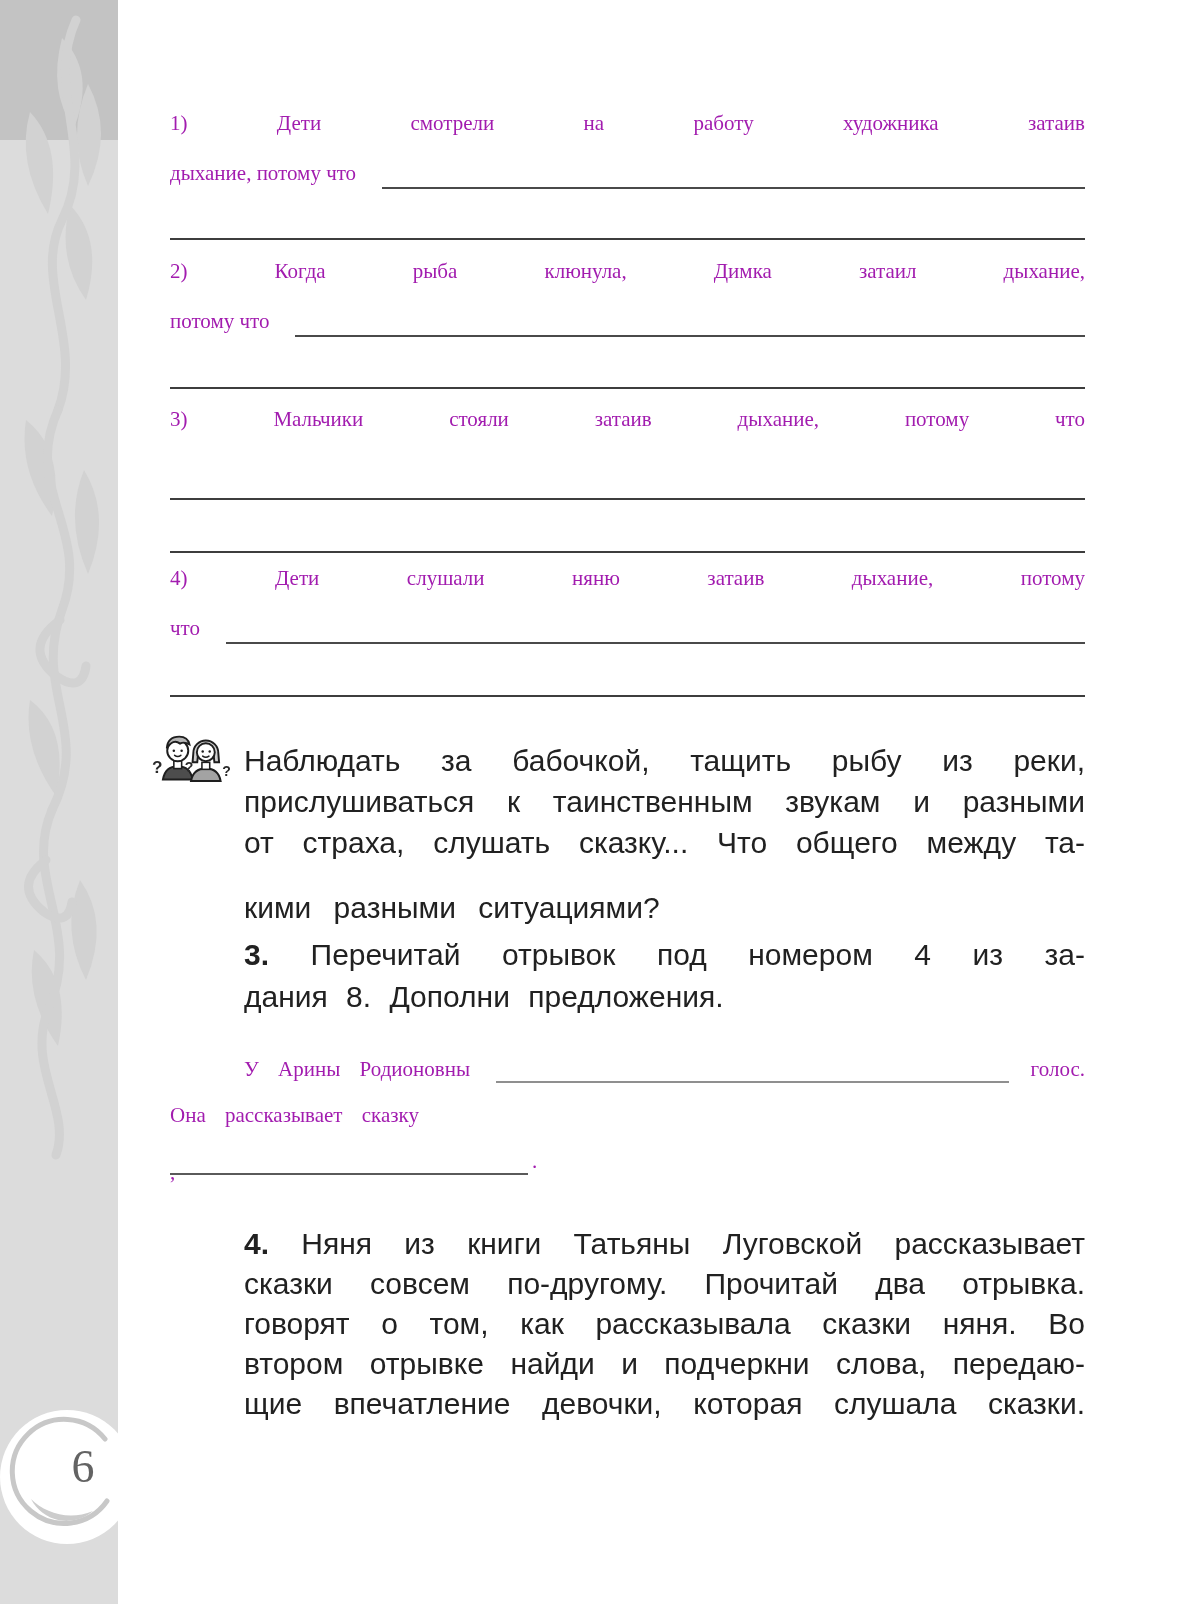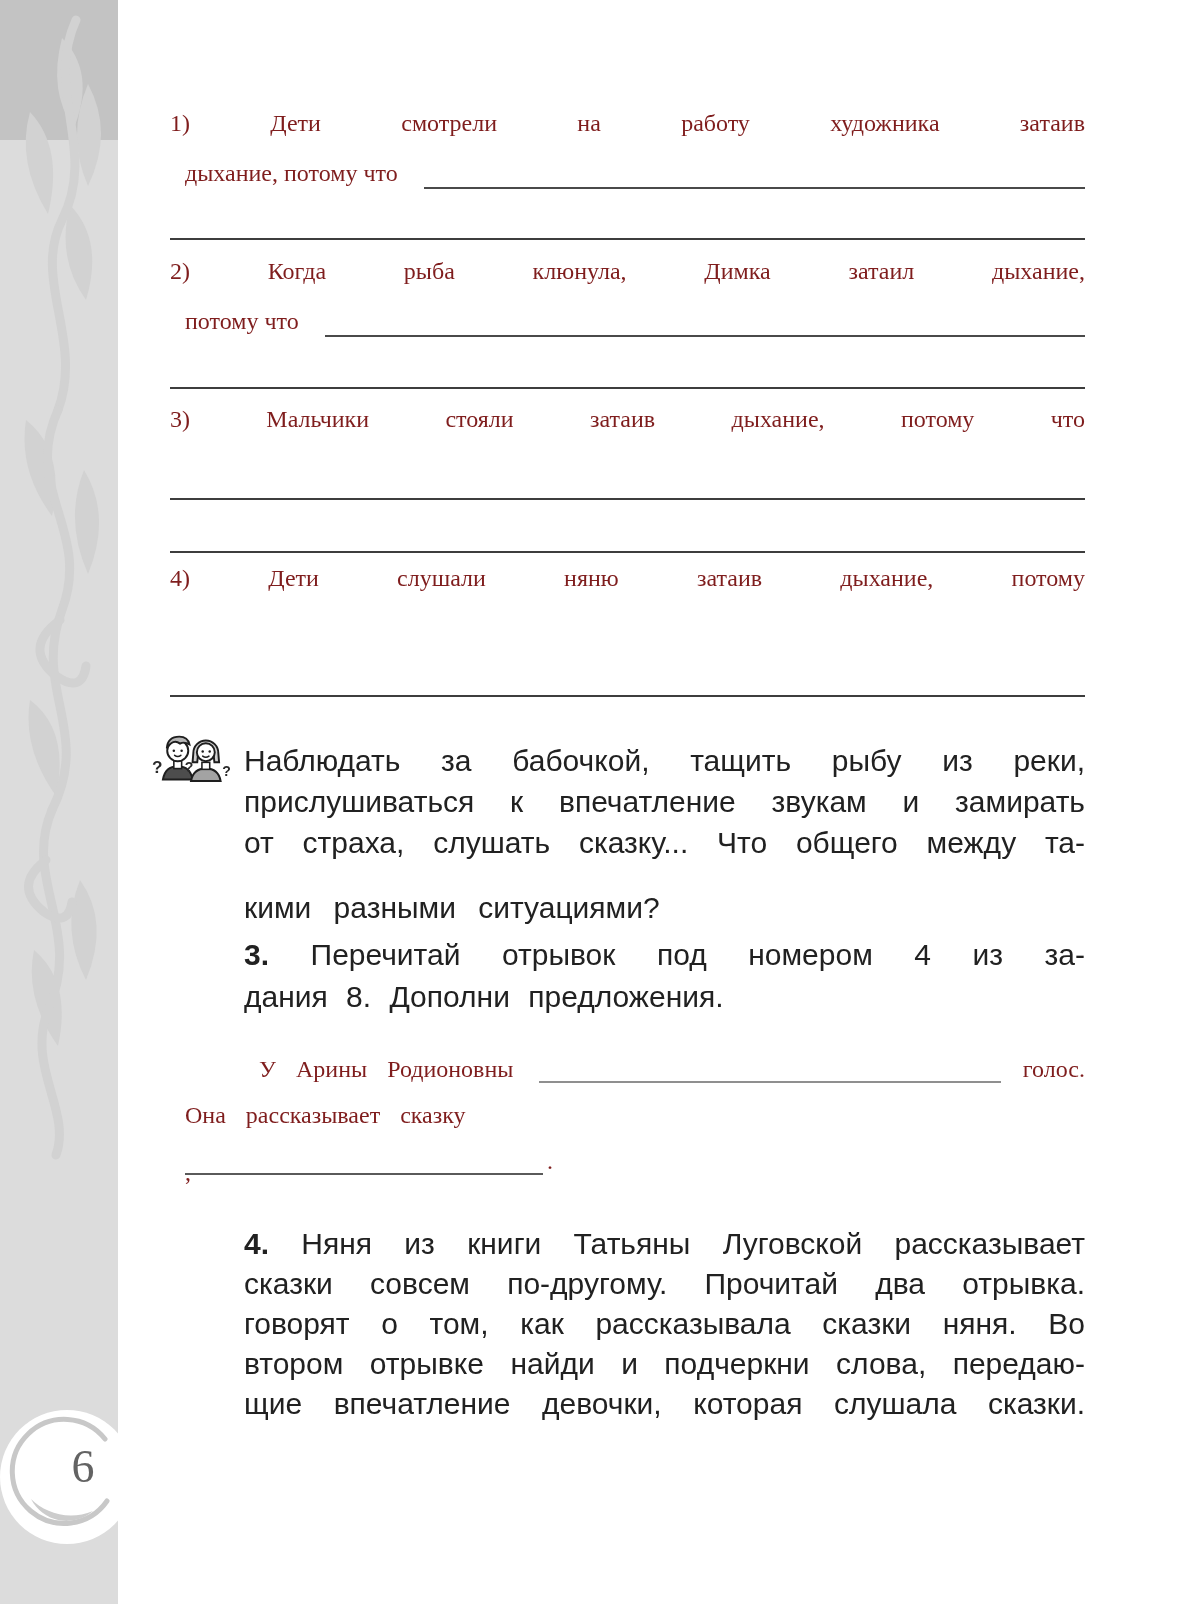--- a/index.html
+++ b/index.html
@@ -12,32 +12,32 @@
   .sidebar-top{position:absolute;left:0;top:0;width:118px;height:140px;background:#c3c3c3;}
   .ornament{position:absolute;left:0;top:0;}
   
   .badge-backing{position:absolute;left:0px;top:1410px;width:134px;height:134px;border-radius:50%;background:#ffffff;}
   .badge-svg{position:absolute;left:5px;top:1415px;}
   .badge-num{
     position:absolute;left:58px;top:1440px;width:50px;text-align:center;
     font-family:"Liberation Serif",serif;font-size:46px;color:#636363;
   }
   
-  .serif{font-family:"Liberation Serif",serif;font-size:24px;color:#7f1d1d;}
+  .serif{font-family:"Liberation Serif",serif;font-size:21px;color:#a21caf;}
   .sans{font-family:"Liberation Sans",sans-serif;font-size:30px;color:#212121;}
   .abs{position:absolute;}
   .item{left:170px;width:915px;}
   .block{left:244px;width:841px;}
   .l50{height:50px;line-height:50px;}
   .l41{height:41px;line-height:41px;}
   .l42{height:42px;line-height:42px;}
   .l46{height:46px;line-height:46px;}
   .l40{height:40px;line-height:40px;}
   .just{text-align:justify;text-align-last:justify;}
-  .flexline{display:flex;margin-left:15px;}
+  .flexline{display:flex;}
   .blank{
     flex:1;align-self:flex-end;height:0;
     border-bottom:2px solid #4a4a4a;margin:0 0 9px 26px;
   }
   .blank.gray{border-bottom-color:#8f8f8f;}
   .rule{position:absolute;left:170px;width:915px;height:0;border-top:2px solid #3d3d3d;}
   .num{font-weight:bold;}
   .fixedblank{display:inline-block;width:358px;height:0;border-bottom:2px solid #5a5a5a;margin:0 4px 9px 0;vertical-align:baseline;}
   .icon-wrap{position:absolute;left:152px;top:728px;width:78px;height:64px;}
 </style>
@@ -95,20 +95,24 @@
 <div class="rule" style="top:387px;"></div>
 
 <div class="abs item serif" style="top:394px;">
   <div class="l50 just">3) Мальчики стояли затаив дыхание, потому что</div>
 </div>
 <div class="rule" style="top:498px;"></div>
 <div class="rule" style="top:551px;"></div>
 
 <div class="abs item serif" style="top:553px;">
   <div class="l50 just">4) Дети слушали няню затаив дыхание, потому</div>
+  <div class="l50 flexline">
+    <span>что</span>
+    <div class="blank"></div>
+  </div>
 </div>
 <div class="rule" style="top:695px;"></div>
 
 <div class="icon-wrap">
   <svg width="78" height="64" viewBox="0 0 100 82">
 
     <path d="M14 66 q 3 -17 19 -17 q 16 0 19 17 z" fill="#4d4d4d" stroke="#1e1e1e" stroke-width="2.5"></path>
     <rect x="28" y="42" width="10" height="10" fill="#ffffff" stroke="#1e1e1e" stroke-width="2"></rect>
     <circle cx="33" cy="29" r="13.5" fill="#ffffff" stroke="#1e1e1e" stroke-width="2.5"></circle>
     <path d="M19 26 q 1 -15 16 -15 q 11 0 13 10 q -7 -4 -12 -1 q -9 -7 -17 6 z" fill="#b5b5b5" stroke="#1e1e1e" stroke-width="2.5"></path>
@@ -124,21 +128,21 @@
     <circle cx="74" cy="30" r="1.6" fill="#1e1e1e"></circle>
     <path d="M65 36 q 4 3 8 0" fill="none" stroke="#1e1e1e" stroke-width="2" stroke-linecap="round"></path>
 
     <text x="0" y="58" font-family="Liberation Sans, sans-serif" font-weight="bold" font-size="22" fill="#2a2a2a">?</text>
     <text x="42" y="56" font-family="Liberation Sans, sans-serif" font-weight="bold" font-size="18" fill="#2a2a2a">?</text>
     <text x="90" y="62" font-family="Liberation Sans, sans-serif" font-weight="bold" font-size="18" fill="#2a2a2a">?</text>
   </svg>
 </div>
 <div class="abs block sans" style="top:740px;">
   <div class="l41 just">Наблюдать за бабочкой, тащить рыбу из реки,</div>
-  <div class="l41 just">прислушиваться к впечатление звукам и замирать</div>
+  <div class="l41 just">прислушиваться к таинственным звукам и разными</div>
   <div class="l41 just">от страха, слушать сказку... Что общего между та-</div>
   <div class="l41" style="word-spacing:14px;margin-top:24px;">кими разными ситуациями?</div>
 </div>
 
 <div class="abs block sans" style="top:934px;">
   <div class="l42 just"><span class="num">3.</span> <span>Перечитай отрывок под номером 4 из за-</span></div>
   <div class="l42" style="word-spacing:10px;">дания 8. Дополни предложения.</div>
 </div>
 
 <div class="abs item serif" style="top:1046px;">

